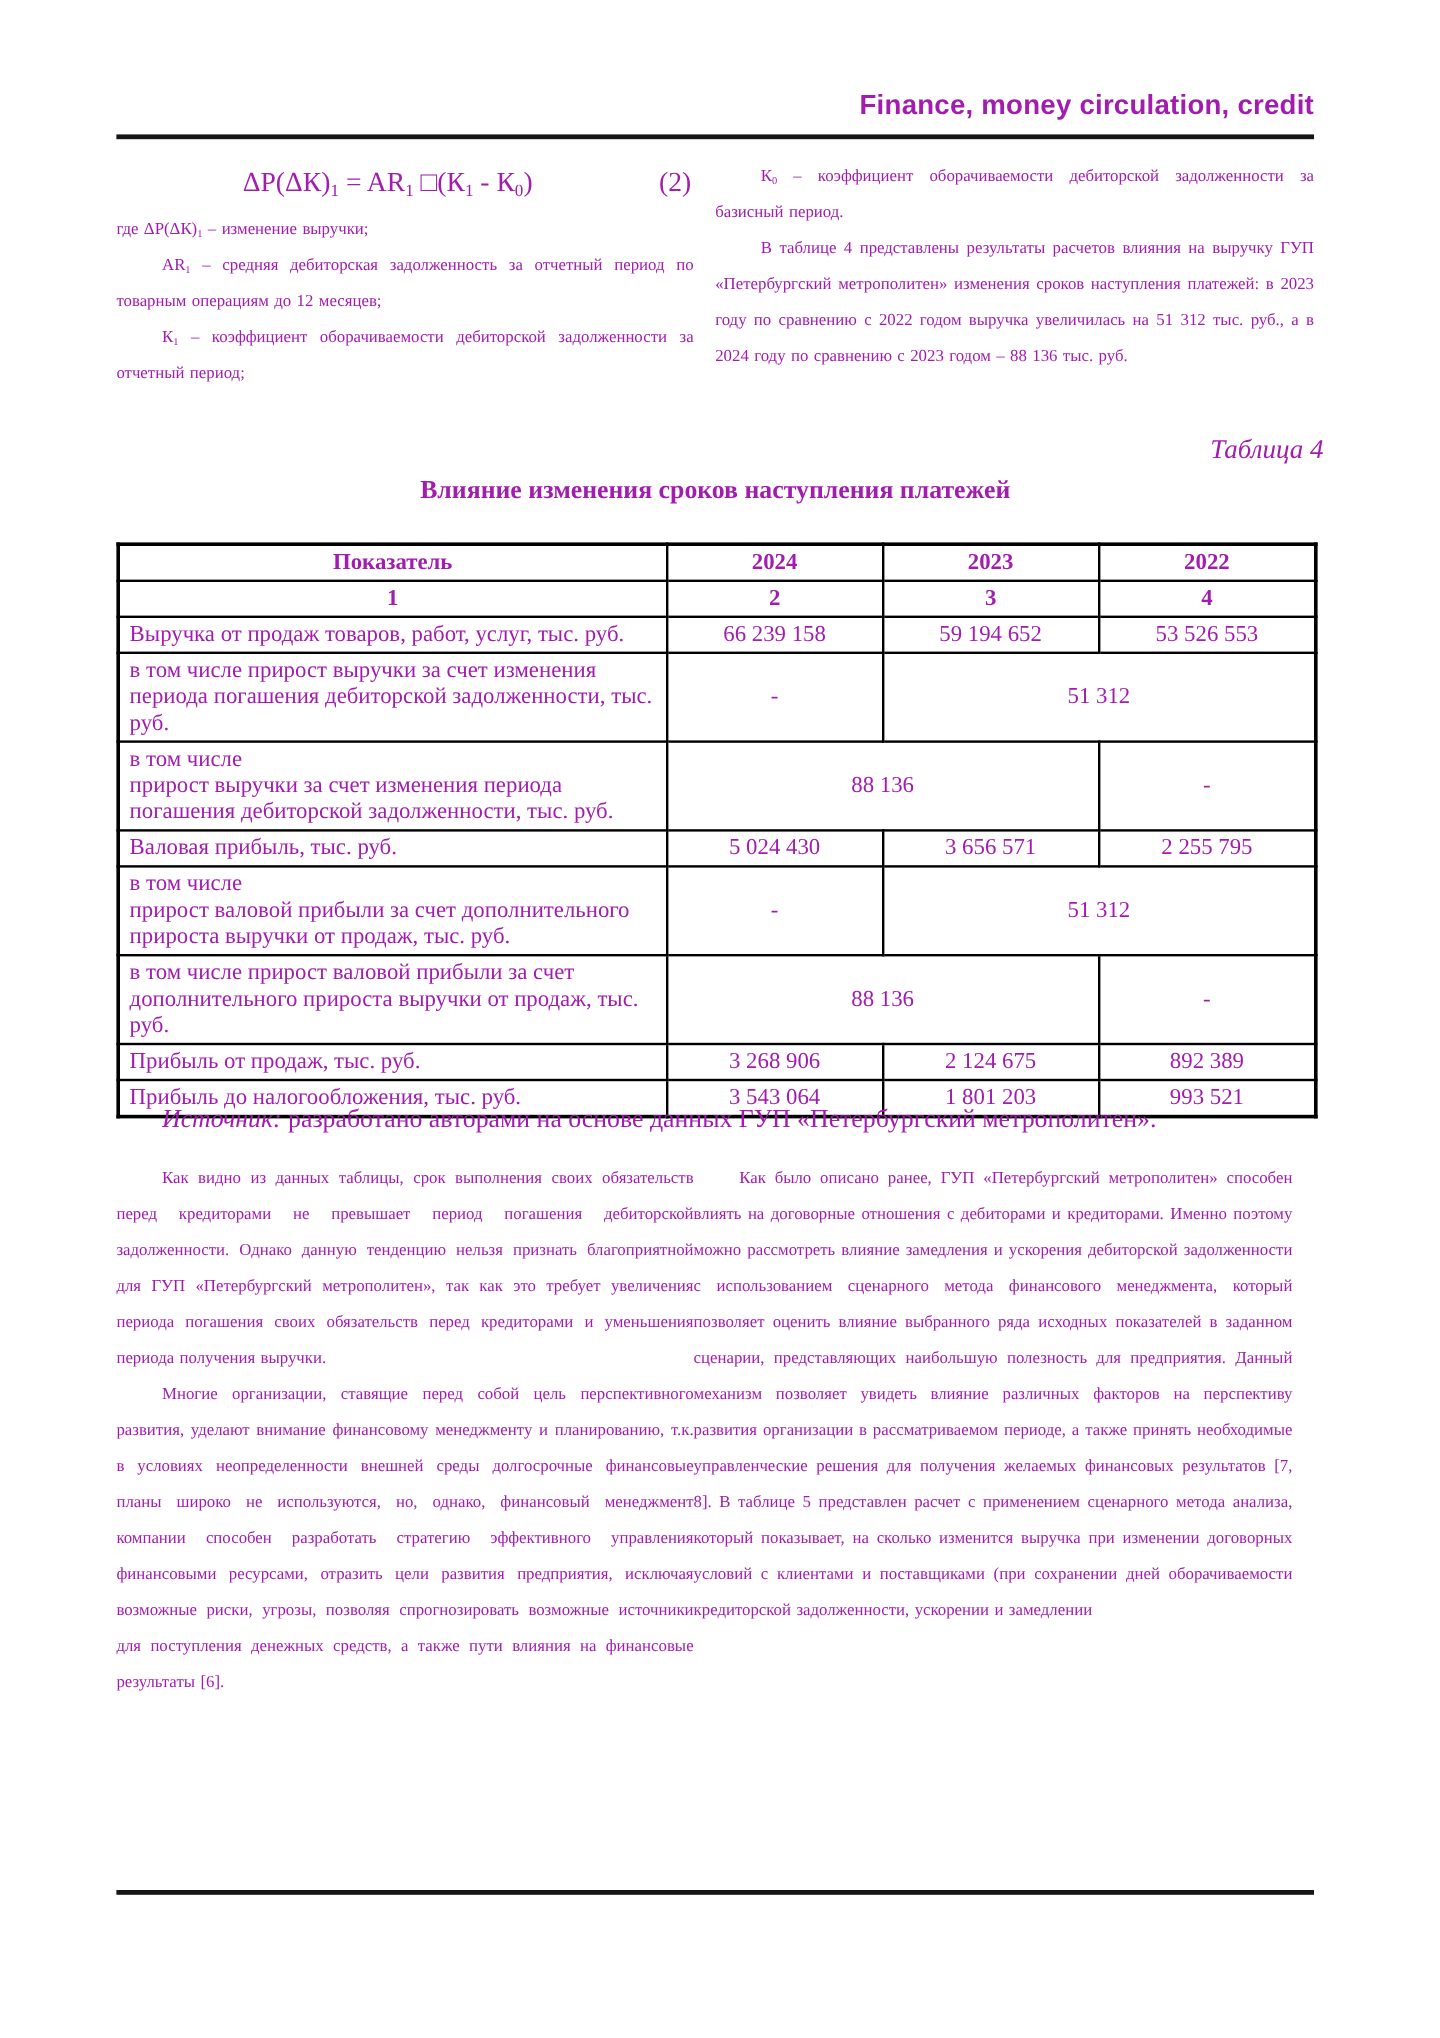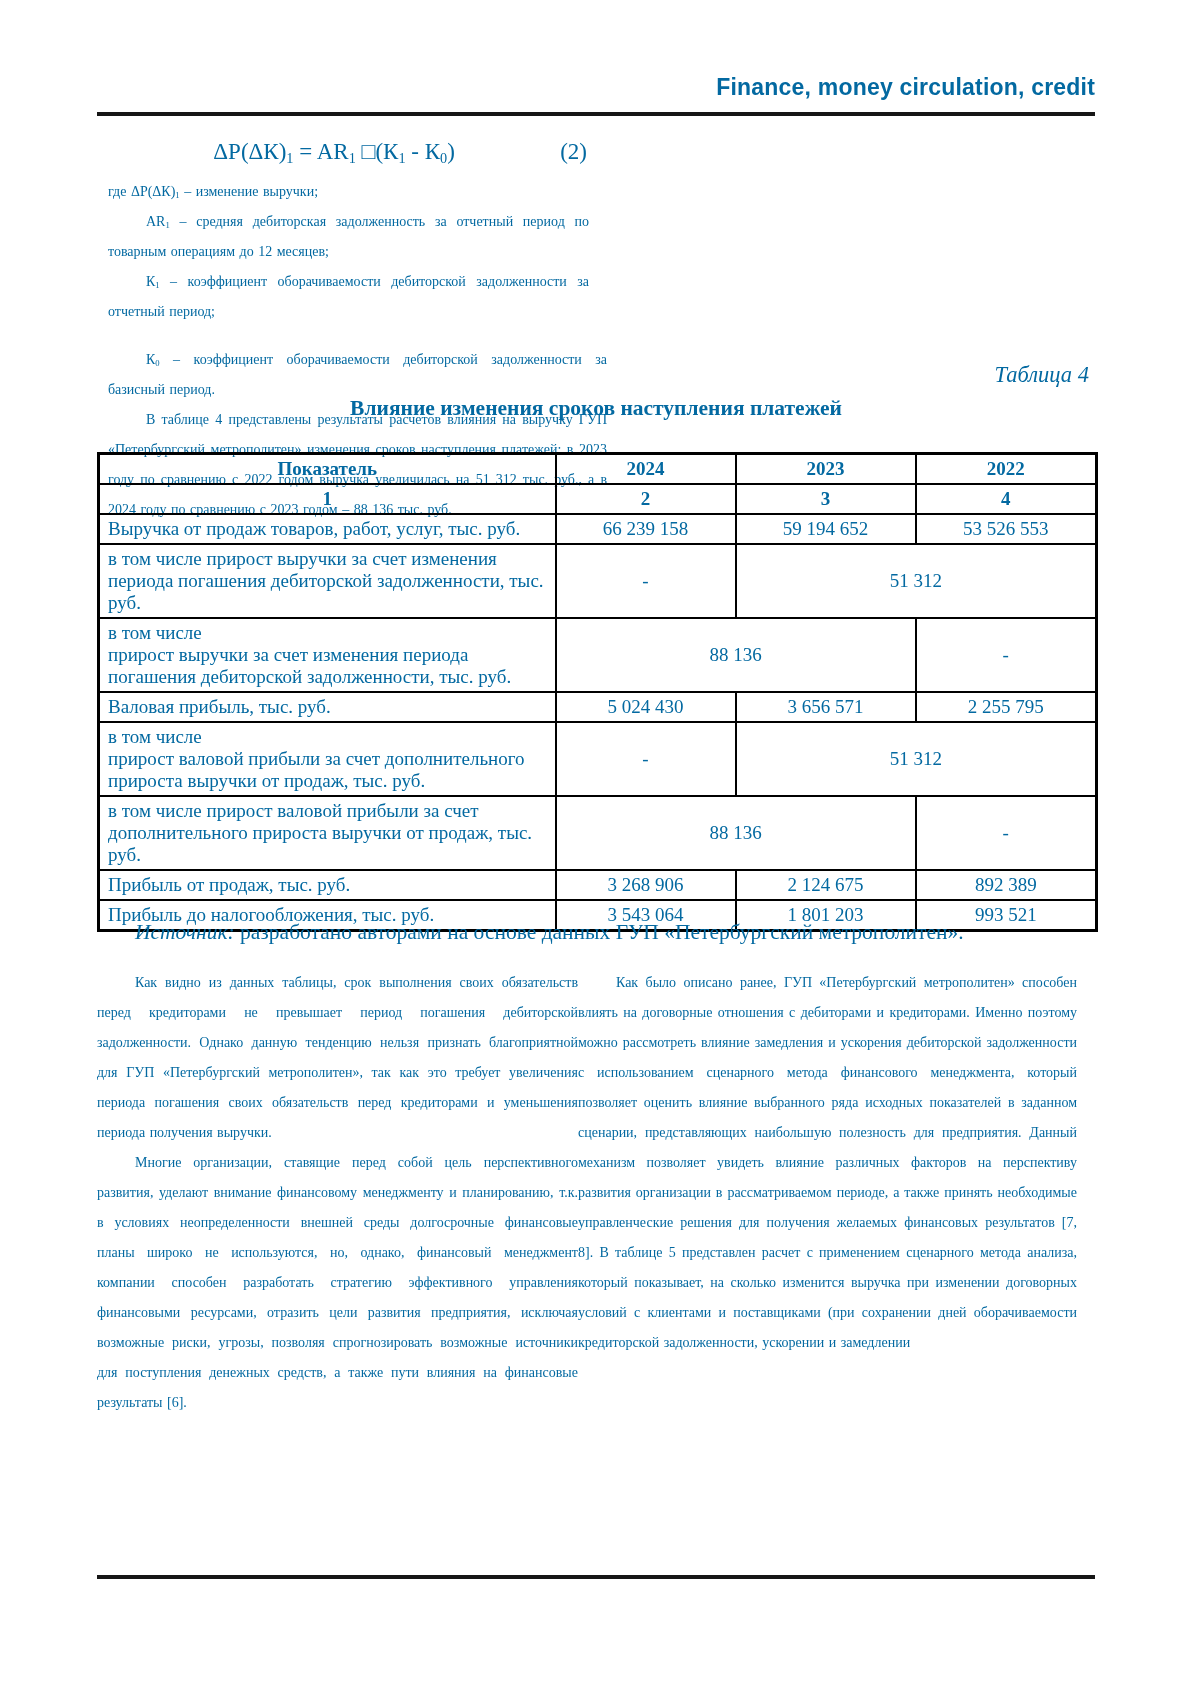--- a/index.html
+++ b/index.html
@@ -1,46 +1,46 @@
 <!DOCTYPE html>
 <html><head>
 <meta charset="utf-8">
 <style>
   html,body { margin:0; padding:0; background:#e8e8e8; }
   .page {
     position:relative; width:1200px; height:1698px; margin:0 auto;
-    background:#ffffff; color:#0369a1;
+    background:#ffffff; color:#a21caf;
     font-family:"Liberation Serif","DejaVu Serif",serif;
     overflow:hidden;
   }
   .running-head {
     position:absolute; top:74px; left:97px; width:998px;
     text-align:right;
     font-family:"Liberation Sans","DejaVu Sans",sans-serif;
     font-weight:bold; font-size:23px; letter-spacing:0.2px;
   }
   .head-rule { position:absolute; top:112px; left:97px; width:998px; height:4px; background:#161616; }
 
-  .top-cols { position:absolute; top:133px; left:108px; width:998px; display:flex; gap:18px;flex-direction:column; }
+  .top-cols { position:absolute; top:133px; left:97px; width:998px; display:flex; gap:18px; }
   .col-left  { width:481px; }
   .col-right { width:499px; }
 
   .equation-row { display:flex; align-items:baseline; margin:6px 0 12px 0; }
   .equation { flex:1; text-align:center; font-size:23px; }
   .eq-number { font-size:23px; padding-right:2px; }
   sub { font-size:0.62em; vertical-align:-0.28em; line-height:0; }
 
   .para {
     margin:0; font-size:14px; line-height:30px; text-align:justify;
     word-spacing:1px;
   }
   .indent { text-indent:38px; }
 
   .table-caption {
-    position:absolute; top:362px; left:91px; width:998px;
+    position:absolute; top:362px; left:105px; width:998px;
     text-align:right; font-style:italic; font-size:22.5px;
   }
   .table-title {
     position:absolute; top:394px; left:97px; width:998px;
     text-align:center; font-weight:bold; font-size:21.5px; line-height:28px;
   }
 
   table.data {
     position:absolute; top:452px; left:97px; width:998px;
     border-collapse:collapse; table-layout:fixed;

